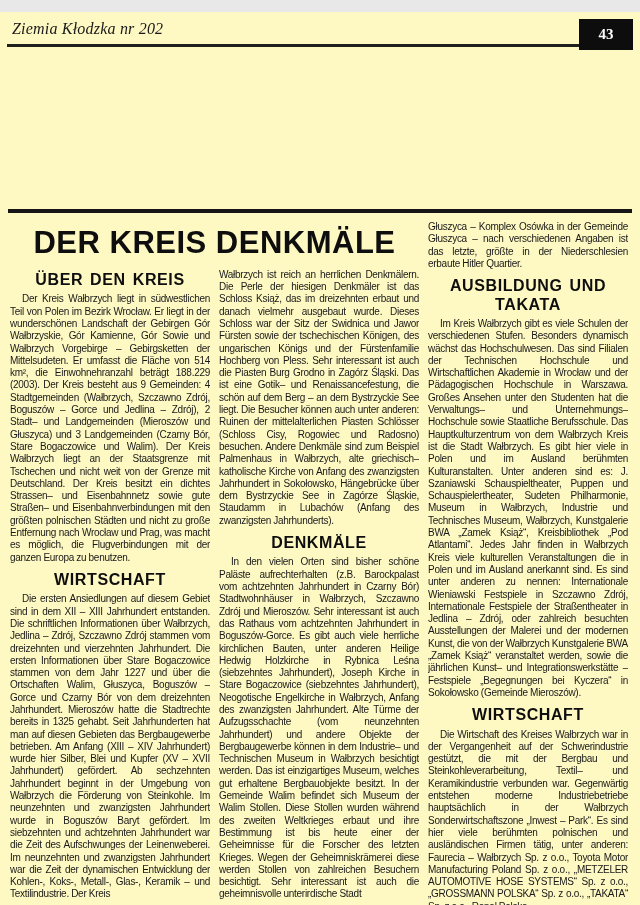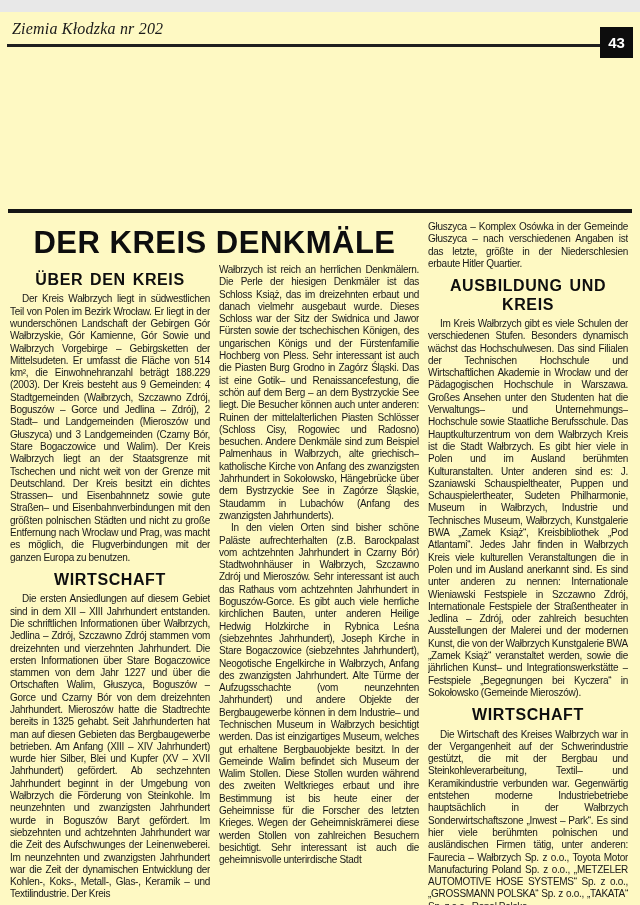--- a/index.html
+++ b/index.html
@@ -34,47 +34,48 @@
     position: absolute;
     left: 0;
     right: 0;
     top: 32px;
     height: 3px;
     background: #1f1f1f;
   }
   .pagenum-badge {
     position: absolute;
     right: 0;
-    top: 15px;
-    width: 33px;
+    top: 7px;
+    width: 54px;
     height: 31px;
     background: #0d0d0d;
     color: #ffffff;
     font-weight: bold;
     font-size: 15px;
     display: flex;
     align-items: center;
     justify-content: center;
+    font-family: Liberation Serif, serif;
   }
 
   
   .article-top-rule {
     margin: 159px 8px 8px 8px;
     height: 4px;
     background: #161616;
   }
   .columns {
     display: flex;
     gap: 9px;
     padding: 0 10px;
     height: 700px;
     overflow: hidden;
   }
   .left-wrap { width: 409px; flex: none; }
-  .colrow { display: flex; gap: 9px; }
+  .colrow { display: flex; gap: 9px; align-items: flex-end; }
   .col {
     width: 200px;
     flex: none;
     overflow: hidden;
   }
   .col-3 { height: 700px; }
 
   .title {
     margin: 4px 0 3px 0;
     font-size: 31px;
@@ -127,26 +128,27 @@
       <h1 class="title">DER KREIS DENKMÄLE</h1>
       <div class="colrow">
         <div class="col" id="col-0">
             <h2 class="sec-heading">ÜBER DEN KREIS</h2>
             <p class="para">Der Kreis Wałbrzych liegt in südwestlichen Teil von Polen im Bezirk Wrocław. Er liegt in der wunderschönen Landschaft der Gebirgen Gór Wałbrzyskie, Gór Kamienne, Gór Sowie und Wałbrzych Vorgebirge – Gebirgsketten der Mittelsudeten. Er umfasst die Fläche von 514 km², die Einwohnehranzahl beträgt 188.229 (2003). Der Kreis besteht aus 9 Gemeinden: 4 Stadtgemeinden (Wałbrzych, Szczawno Zdrój, Boguszów – Gorce und Jedlina – Zdrój), 2 Stadt– und Landgemeinden (Mieroszów und Głuszyca) und 3 Landgemeinden (Czarny Bór, Stare Bogaczowice und Walim). Der Kreis Wałbrzych liegt an der Staatsgrenze mit Tschechen und nicht weit von der Grenze mit Deutschland. Der Kreis besitzt ein dichtes Strassen– und Eisenbahnnetz sowie gute Straßen– und Eisenbahnverbindungen mit den größten polnischen Städten und nicht zu große Entfernung nach Wrocław und Prag, was macht es möglich, die Flugverbindungen mit der ganzen Europa zu benutzen.</p>
             <h2 class="sec-heading">WIRTSCHAFT</h2>
             <p class="para">Die ersten Ansiedlungen auf diesem Gebiet sind in dem XII – XIII Jahrhundert entstanden. Die schriftlichen Informationen über Wałbrzych, Jedlina – Zdrój, Szczawno Zdrój stammen vom dreizehnten und vierzehnten Jahrhundert. Die ersten Informationen über Stare Bogaczowice stammen von dem Jahr 1227 und über die Ortschaften Walim, Głuszyca, Boguszów – Gorce und Czarny Bór von dem dreizehnten Jahrhundert. Mieroszów hatte die Stadtrechte bereits in 1325 gehabt. Seit Jahrhunderten hat man auf diesen Gebieten das Bergbaugewerbe betrieben. Am Anfang (XIII – XIV Jahrhundert) wurde hier Silber, Blei und Kupfer (XV – XVII Jahrhundert) gefördert. Ab sechzehnten Jahrhundert beginnt in der Umgebung von Wałbrzych die Förderung von Steinkohle. Im neunzehnten und zwanzigsten Jahrhundert wurde in Boguszów Baryt gefördert. Im siebzehnten und achtzehnten Jahrhundert war die Zeit des Aufschwunges der Leinenweberei. Im neunzehnten und zwanzigsten Jahrhundert war die Zeit der dynamischen Entwicklung der Kohlen-, Koks-, Metall-, Glas-, Keramik – und Textilindustrie. Der Kreis</p>
           </div>
         <div class="col" id="col-1">
             <p class="para noindent">Wałbrzych ist reich an herrlichen Denkmälern. Die Perle der hiesigen Denkmäler ist das Schloss Książ, das im dreizehnten erbaut und danach vielmehr ausgebaut wurde. Dieses Schloss war der Sitz der Swidnica und Jawor Fürsten sowie der tschechischen Königen, des ungarischen Königs und der Fürstenfamilie Hochberg von Pless. Sehr interessant ist auch die Piasten Burg Grodno in Zagórz Śląski. Das ist eine Gotik– und Renaissancefestung, die schön auf dem Berg – an dem Bystrzyckie See liegt. Die Besucher können auch unter anderen: Ruinen der mittelalterlichen Piasten Schlösser (Schloss Cisy, Rogowiec und Radosno) besuchen. Andere Denkmäle sind zum Beispiel Palmenhaus in Wałbrzych, alte griechisch– katholische Kirche von Anfang des zwanzigsten Jahrhundert in Sokołowsko, Hängebrücke über dem Bystrzyckie See in Zagórze Śląskie, Staudamm in Lubachów (Anfang des zwanzigsten Jahrhunderts).</p>
+            <h2 class="sec-heading">DENKMÄLE</h2>
             <p class="para">In den vielen Orten sind bisher schöne Paläste aufrechterhalten (z.B. Barockpalast vom achtzehnten Jahrhundert in Czarny Bór) Stadtwohnhäuser in Wałbrzych, Szczawno Zdrój und Mieroszów. Sehr interessant ist auch das Rathaus vom achtzehnten Jahrhundert in Boguszów-Gorce. Es gibt auch viele herrliche kirchlichen Bauten, unter anderen Heilige Hedwig Holzkirche in Rybnica Leśna (siebzehntes Jahrhundert), Joseph Kirche in Stare Bogaczowice (siebzehntes Jahrhundert), Neogotische Engelkirche in Wałbrzych, Anfang des zwanzigsten Jahrhundert. Alte Türme der Aufzugsschachte (vom neunzehnten Jahrhundert) und andere Objekte der Bergbaugewerbe können in dem Industrie– und Technischen Museum in Wałbrzych besichtigt werden. Das ist einzigartiges Museum, welches gut erhaltene Bergbauobjekte besitzt. In der Gemeinde Walim befindet sich Museum der Walim Stollen. Diese Stollen wurden während des zweiten Weltkrieges erbaut und ihre Bestimmung ist bis heute einer der Geheimnisse für die Forscher des letzten Krieges. Wegen der Geheimniskrämerei diese werden Stollen von zahlreichen Besuchern besichtigt. Sehr interessant ist auch die geheimnisvolle unterirdische Stadt</p>
           </div>
       </div>
     </div>
     <div class="col col-3" id="col-2">
         <p class="para noindent">Głuszyca – Komplex Osówka in der Gemeinde Głuszyca – nach verschiedenen Angaben ist das letzte, größte in der Niederschlesien erbaute Hitler Quartier.</p>
-        <h2 class="sec-heading">AUSBILDUNG UND KREIS</h2>
+        <h2 class="sec-heading">AUSBILDUNG UND TAKATA</h2>
         <p class="para">Im Kreis Wałbrzych gibt es viele Schulen der verschiedenen Stufen. Besonders dynamisch wächst das Hochschulwesen. Das sind Filialen der Technischen Hochschule und Wirtschaftlichen Akademie in Wrocław und der Pädagogischen Hochschule in Warszawa. Großes Ansehen unter den Studenten hat die Verwaltungs– und Unternehmungs– Hochschule sowie Staatliche Berufsschule. Das Hauptkulturzentrum von dem Wałbrzych Kreis ist die Stadt Wałbrzych. Es gibt hier viele in Polen und im Ausland berühmten Kulturanstalten. Unter anderen sind es: J. Szaniawski Schauspieltheater, Puppen und Schauspielertheater, Sudeten Philharmonie, Museum in Wałbrzych, Industrie und Technisches Museum, Wałbrzych, Kunstgalerie BWA „Zamek Książ“, Kreisbibliothek „Pod Atlantami“. Jedes Jahr finden in Wałbrzych Kreis viele kulturellen Veranstaltungen die in Polen und im Ausland anerkannt sind. Es sind unter anderen zu nennen: Internationale Wieniawski Festspiele in Szczawno Zdrój, Internationale Festspiele der Straßentheater in Jedlina – Zdrój, oder zahlreich besuchten Ausstellungen der Malerei und der modernen Kunst, die von der Wałbrzych Kunstgalerie BWA „Zamek Książ“ veranstaltet werden, sowie die jährlichen Kunst– und Integrationswerkstätte – Festspiele „Begegnungen bei Kyczera“ in Sokołowsko (Gemeinde Mieroszów).</p>
         <h2 class="sec-heading">WIRTSCHAFT</h2>
         <p class="para">Die Wirtschaft des Kreises Wałbrzych war in der Vergangenheit auf der Schwerindustrie gestützt, die mit der Bergbau und Steinkohleverarbeitung, Textil– und Keramikindustrie verbunden war. Gegenwärtig entstehen moderne Industriebetriebe hauptsächlich in der Wałbrzych Sonderwirtschaftszone „Inwest – Park“. Es sind hier viele berühmten polnischen und ausländischen Firmen tätig, unter anderen: Faurecia – Wałbrzych Sp. z o.o., Toyota Motor Manufacturing Poland Sp. z o.o., „METZELER AUTOMOTIVE HOSE SYSTEMS“ Sp. z o.o., „GROSSMANN POLSKA“ Sp. z o.o., „TAKATA“ Sp. z o.o., Ronal Polska</p>
       </div>
   </main>
 
 </div>
 
 </body></html>

